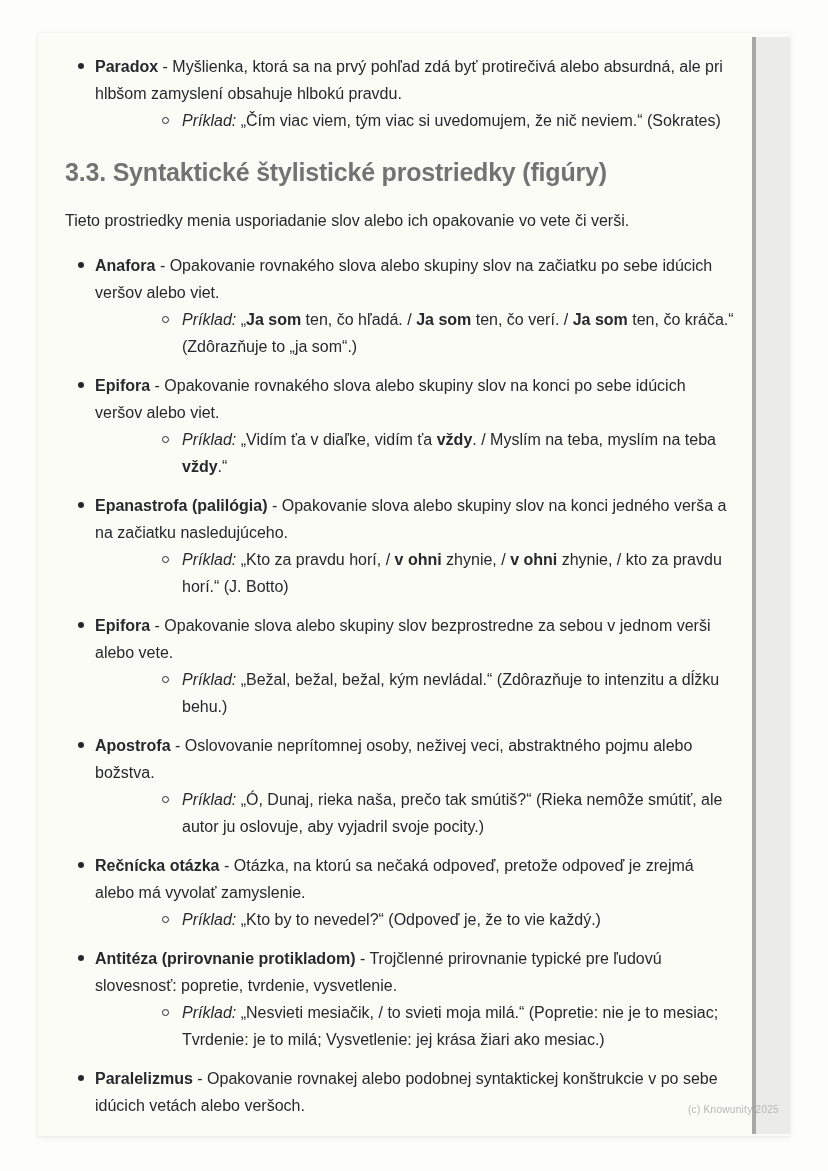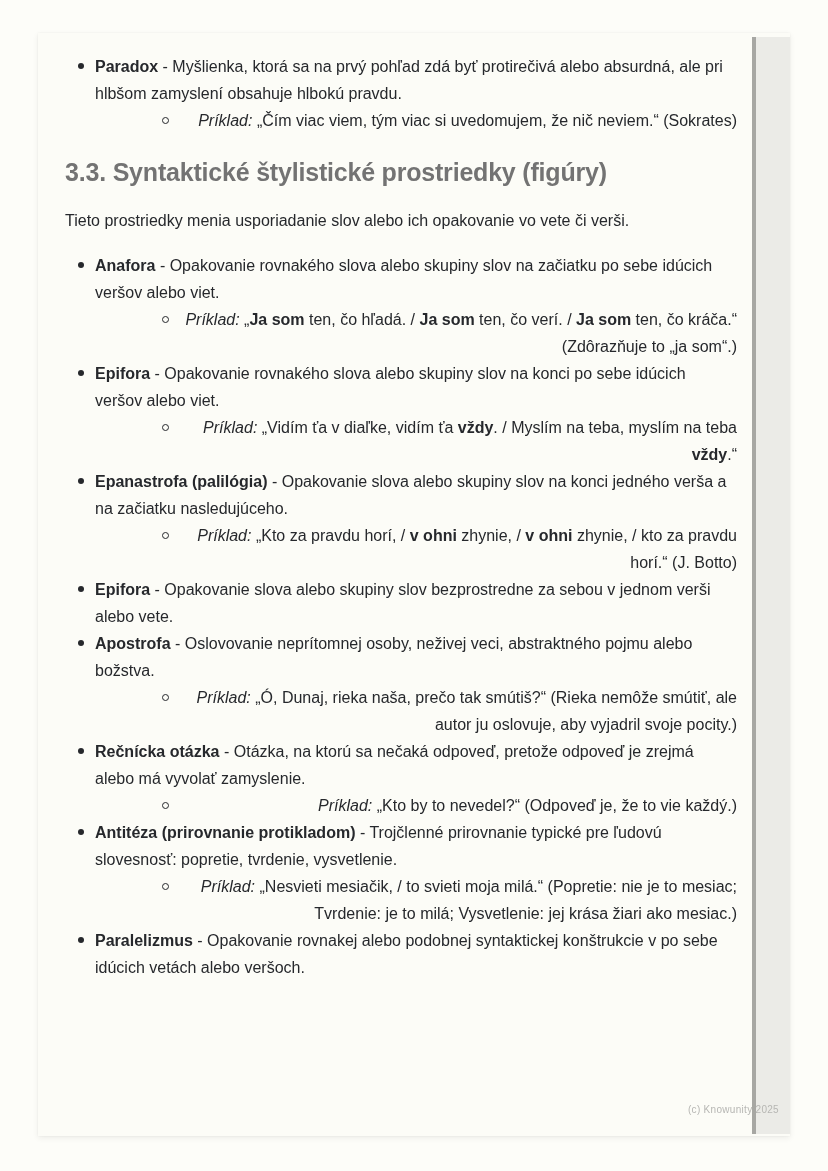--- a/index.html
+++ b/index.html
@@ -18,28 +18,28 @@
   .scroll-strip{
     position:absolute;top:4px;bottom:2px;right:0;width:34px;
     background:#ebebe7;border-left:4px solid #a7a7a3;
   }
   .content{
     position:relative;
     padding:12px 53px 0 27px;
     font-size:16px;line-height:27px;
   }
   ul{margin:0;padding:0;list-style:none;}
-  ul.l1 > li{position:relative;padding-left:30px;}
+  ul.l1 > li{position:relative;padding-left:30px;margin-top:12px;}
   ul.l1 > li:first-child{margin-top:8px;}
   ul.l1 > li::before{
     content:"";position:absolute;left:13px;top:10px;
     width:6px;height:6px;border-radius:50%;background:#26282c;
   }
   ul.l2{margin-left:57px;}
-  ul.l2 > li{position:relative;padding-left:30px;text-align:right;}
+  ul.l2 > li{position:relative;padding-left:30px;}
   ul.l2 > li::before{
     content:"";position:absolute;left:10px;top:9.5px;
     width:5px;height:5px;border-radius:50%;
     border:1.5px solid #26282c;background:transparent;
   }
   .term{font-weight:700;}
   .b{font-weight:700;}
   .plabel{font-style:italic;}
   h2{
     font-size:25px;line-height:28px;font-weight:700;
@@ -67,21 +67,23 @@
     <ul class="l1" id="main-list">
         <li><span class="term">Anafora</span><span> - Opakovanie rovnakého slova alebo skupiny slov na začiatku po sebe idúcich veršov alebo viet.</span><ul class="l2">
             <li><em class="plabel">Príklad:</em> <span>„</span><span class="b">Ja som</span><span> ten, čo hľadá. / </span><span class="b">Ja som</span><span> ten, čo verí. / </span><span class="b">Ja som</span><span> ten, čo kráča.“ (Zdôrazňuje to „ja som“.)</span></li>
           </ul></li>
         <li><span class="term">Epifora</span><span> - Opakovanie rovnakého slova alebo skupiny slov na konci po sebe idúcich veršov alebo viet.</span><ul class="l2">
             <li><em class="plabel">Príklad:</em> <span>„Vidím ťa v diaľke, vidím ťa </span><span class="b">vždy</span><span>. / Myslím na teba, myslím na teba </span><span class="b">vždy</span><span>.“</span></li>
           </ul></li>
         <li><span class="term">Epanastrofa (palilógia)</span><span> - Opakovanie slova alebo skupiny slov na konci jedného verša a na začiatku nasledujúceho.</span><ul class="l2">
             <li><em class="plabel">Príklad:</em> <span>„Kto za pravdu horí, / </span><span class="b">v ohni</span><span> zhynie, / </span><span class="b">v ohni</span><span> zhynie, / kto za pravdu horí.“ (J. Botto)</span></li>
           </ul></li>
-        <li><span class="term">Epifora</span><span> - Opakovanie slova alebo skupiny slov bezprostredne za sebou v jednom verši alebo vete.</span></li>
+        <li><span class="term">Epifora</span><span> - Opakovanie slova alebo skupiny slov bezprostredne za sebou v jednom verši alebo vete.</span><ul class="l2">
+            <li><em class="plabel">Príklad:</em> <span>„Bežal, bežal, bežal, kým nevládal.“ (Zdôrazňuje to intenzitu a dĺžku behu.)</span></li>
+          </ul></li>
         <li><span class="term">Apostrofa</span><span> - Oslovovanie neprítomnej osoby, neživej veci, abstraktného pojmu alebo božstva.</span><ul class="l2">
             <li><em class="plabel">Príklad:</em> <span>„Ó, Dunaj, rieka naša, prečo tak smútiš?“ (Rieka nemôže smútiť, ale autor ju oslovuje, aby vyjadril svoje pocity.)</span></li>
           </ul></li>
         <li><span class="term">Rečnícka otázka</span><span> - Otázka, na ktorú sa nečaká odpoveď, pretože odpoveď je zrejmá alebo má vyvolať zamyslenie.</span><ul class="l2">
             <li><em class="plabel">Príklad:</em> <span>„Kto by to nevedel?“ (Odpoveď je, že to vie každý.)</span></li>
           </ul></li>
         <li><span class="term">Antitéza (prirovnanie protikladom)</span><span> - Trojčlenné prirovnanie typické pre ľudovú slovesnosť: popretie, tvrdenie, vysvetlenie.</span><ul class="l2">
             <li><em class="plabel">Príklad:</em> <span>„Nesvieti mesiačik, / to svieti moja milá.“ (Popretie: nie je to mesiac; Tvrdenie: je to milá; Vysvetlenie: jej krása žiari ako mesiac.)</span></li>
           </ul></li>
         <li><span class="term">Paralelizmus</span><span> - Opakovanie rovnakej alebo podobnej syntaktickej konštrukcie v po sebe idúcich vetách alebo veršoch.</span></li>

